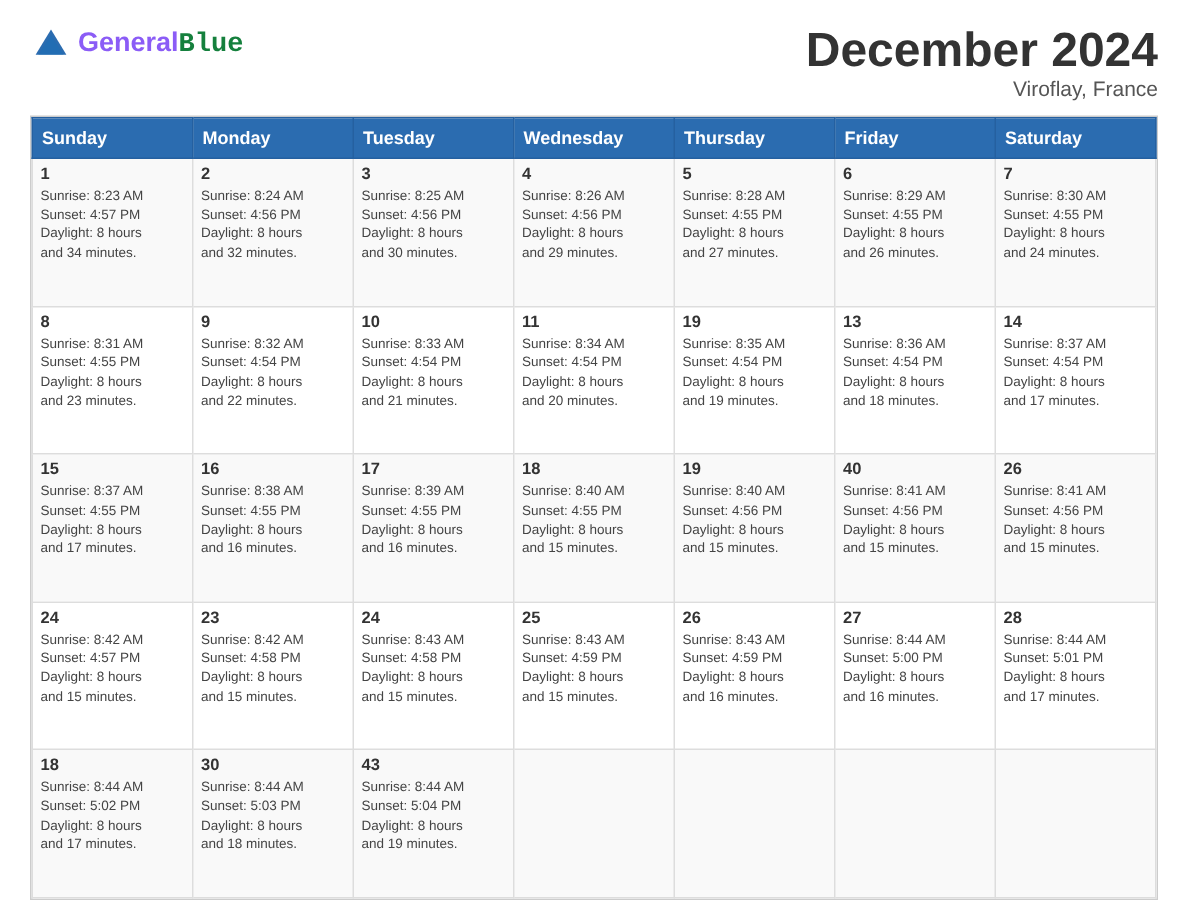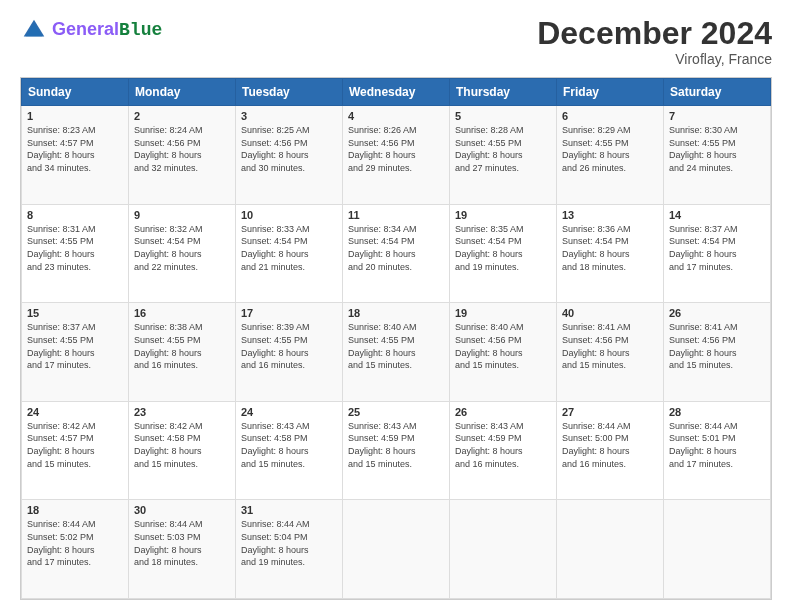--- a/index.html
+++ b/index.html
@@ -262,21 +262,21 @@
           <tr>
             <td>
               <span class="day-num">18</span>
               <div class="day-info">Sunrise: 8:44 AM<br>Sunset: 5:02 PM<br>Daylight: 8 hours<br>and 17 minutes.</div>
             </td>
             <td>
               <span class="day-num">30</span>
               <div class="day-info">Sunrise: 8:44 AM<br>Sunset: 5:03 PM<br>Daylight: 8 hours<br>and 18 minutes.</div>
             </td>
             <td>
-              <span class="day-num">31</span>
+              <span class="day-num">43</span>
               <div class="day-info">Sunrise: 8:44 AM<br>Sunset: 5:04 PM<br>Daylight: 8 hours<br>and 19 minutes.</div>
             </td>
             <td class="empty-cell"></td>
             <td class="empty-cell"></td>
             <td class="empty-cell"></td>
             <td class="empty-cell"></td>
           </tr>
         </tbody>
     </table>
   </div>

